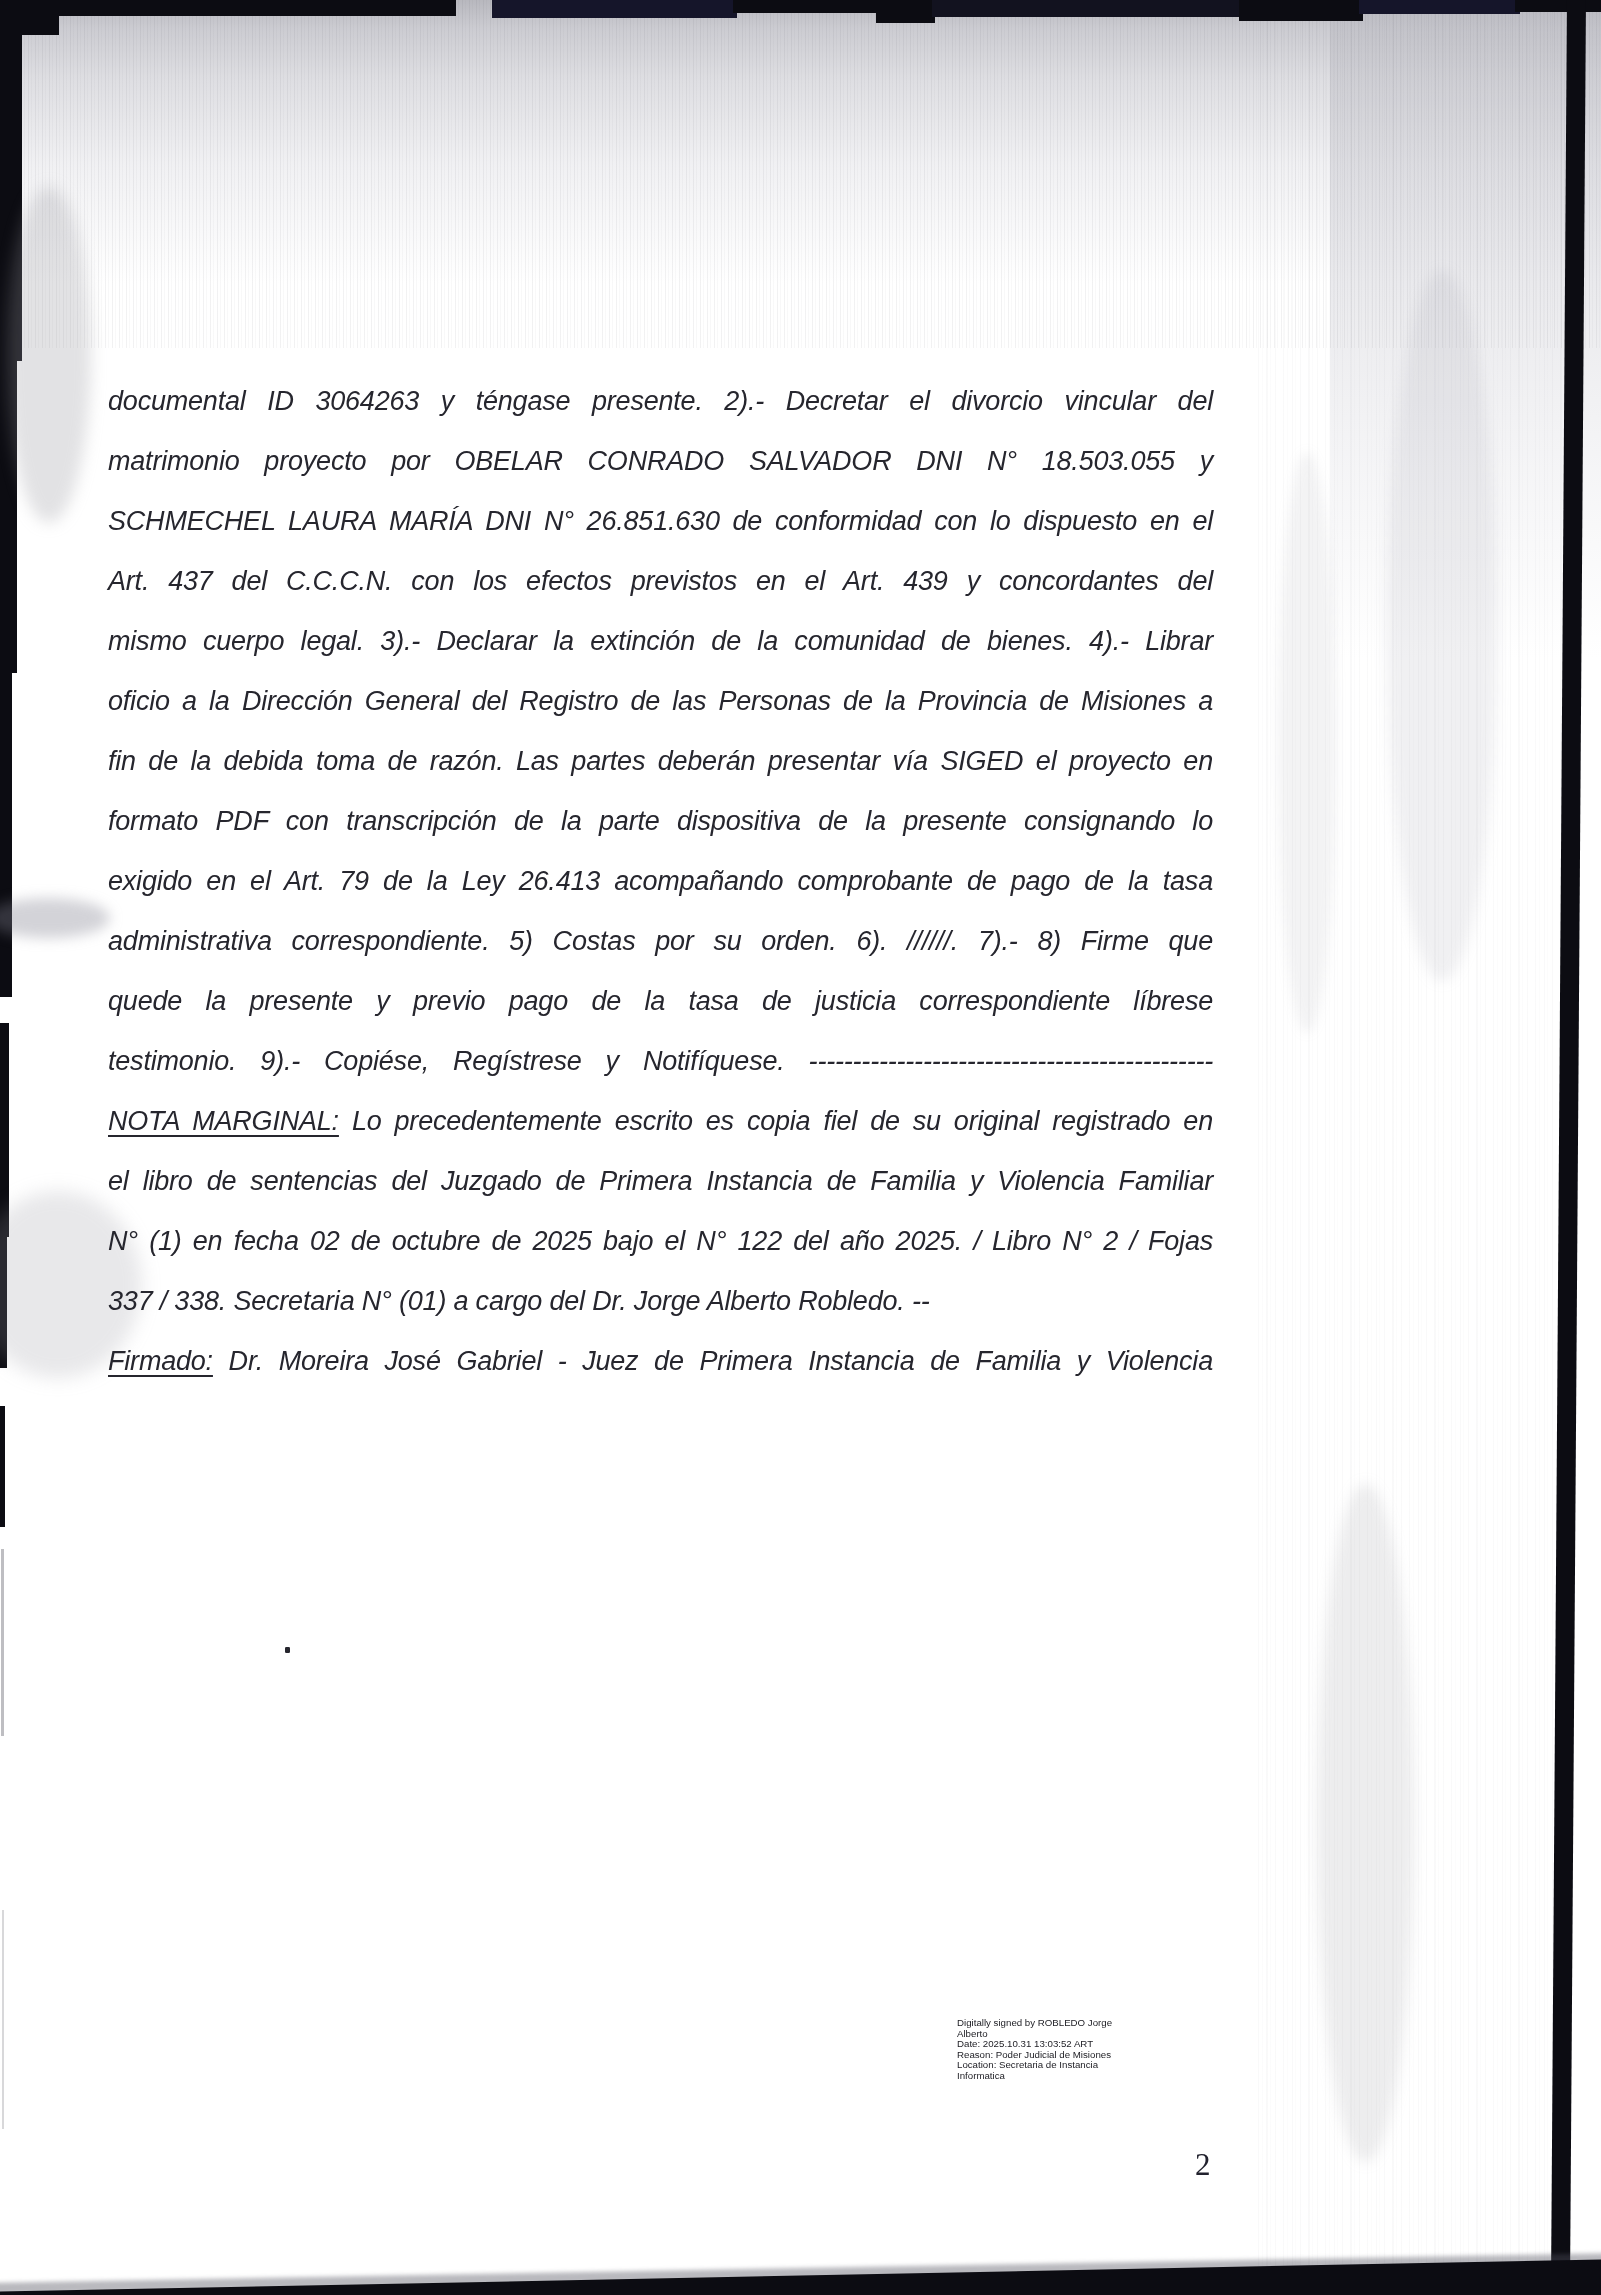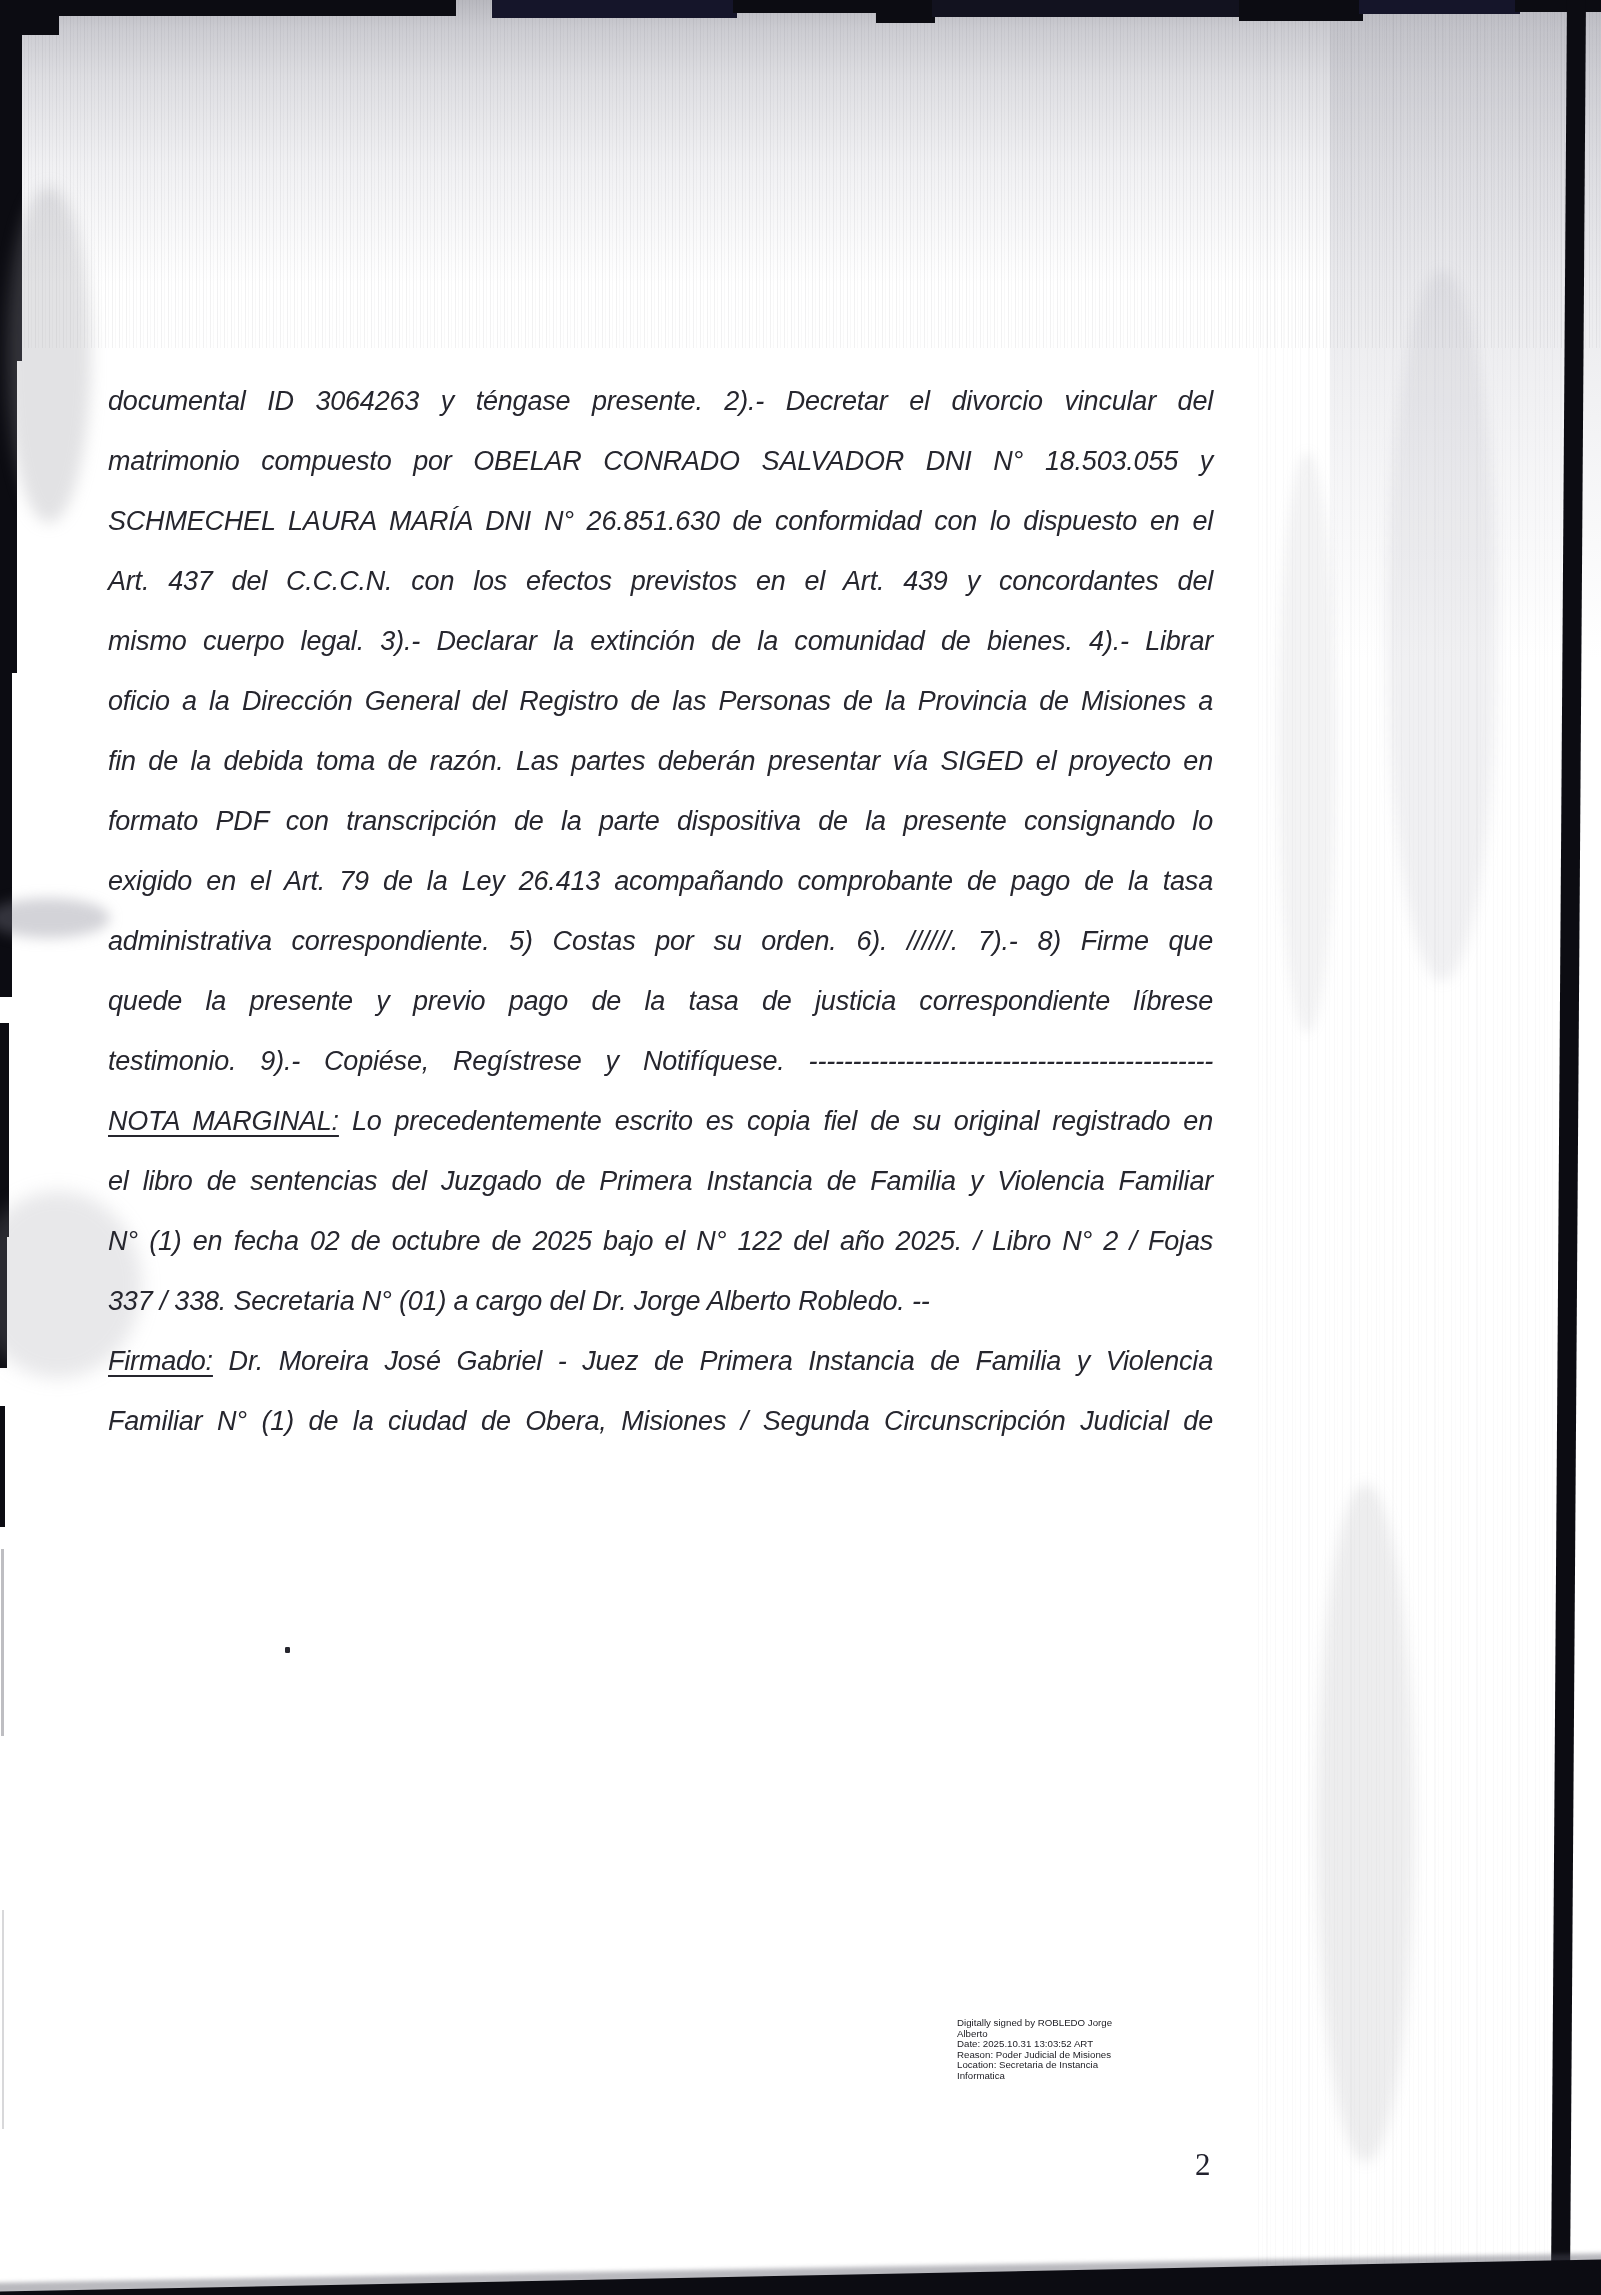--- a/index.html
+++ b/index.html
@@ -156,37 +156,36 @@
   <div class="smudge smudge-left-1"></div>
   <div class="smudge smudge-left-2"></div>
   <div class="smudge smudge-left-3"></div>
   <div class="smudge smudge-right-1"></div>
   <div class="smudge smudge-right-2"></div>
   <div class="smudge smudge-right-3"></div>
   <div class="dot"></div>
 
   <div class="doc-text" id="doc-lines">
       <div class="line">documental ID 3064263 y téngase presente. 2).- Decretar el divorcio vincular del</div>
-      <div class="line">matrimonio compuesto por OBELAR CONRADO SALVADOR DNI N° 18.503.055 y</div>
+      <div class="line">matrimonio proyecto por OBELAR CONRADO SALVADOR DNI N° 18.503.055 y</div>
       <div class="line">SCHMECHEL LAURA MARÍA DNI N° 26.851.630 de conformidad con lo dispuesto en el</div>
       <div class="line">Art. 437 del C.C.C.N. con los efectos previstos en el Art. 439 y concordantes del</div>
       <div class="line">mismo cuerpo legal. 3).- Declarar la extinción de la comunidad de bienes. 4).- Librar</div>
       <div class="line">oficio a la Dirección General del Registro de las Personas de la Provincia de Misiones a</div>
       <div class="line">fin de la debida toma de razón. Las partes deberán presentar vía SIGED el proyecto en</div>
       <div class="line">formato PDF con transcripción de la parte dispositiva de la presente consignando lo</div>
       <div class="line">exigido en el Art. 79 de la Ley 26.413 acompañando comprobante de pago de la tasa</div>
       <div class="line">administrativa correspondiente. 5) Costas por su orden. 6). //////. 7).- 8) Firme que</div>
       <div class="line">quede la presente y previo pago de la tasa de justicia correspondiente líbrese</div>
       <div class="line">testimonio. 9).- Copiése, Regístrese y Notifíquese. ----------------------------------------------</div>
       <div class="line"><span class="u">NOTA MARGINAL:</span> Lo precedentemente escrito es copia fiel de su original registrado en</div>
       <div class="line">el libro de sentencias del Juzgado de Primera Instancia de Familia y Violencia Familiar</div>
       <div class="line">N° (1) en fecha 02 de octubre de 2025 bajo el N° 122 del año 2025. / Libro N° 2 / Fojas</div>
       <div class="line no-fill">337 / 338. Secretaria N° (01) a cargo del Dr. Jorge Alberto Robledo. --</div>
       <div class="line"><span class="u">Firmado:</span> Dr. Moreira José Gabriel - Juez de Primera Instancia de Familia y Violencia</div>
-      <div class="line">Familiar N° (1) de la ciudad de Obera, Misiones / Segunda Circunscripción Judicial de</div>
     </div>
 
   <div class="sig" id="sig-lines">
       <div>Digitally signed by ROBLEDO Jorge</div>
       <div>Alberto</div>
       <div>Date: 2025.10.31 13:03:52 ART</div>
       <div>Reason: Poder Judicial de Misiones</div>
       <div>Location: Secretaria de Instancia</div>
       <div>Informatica</div>
     </div>

